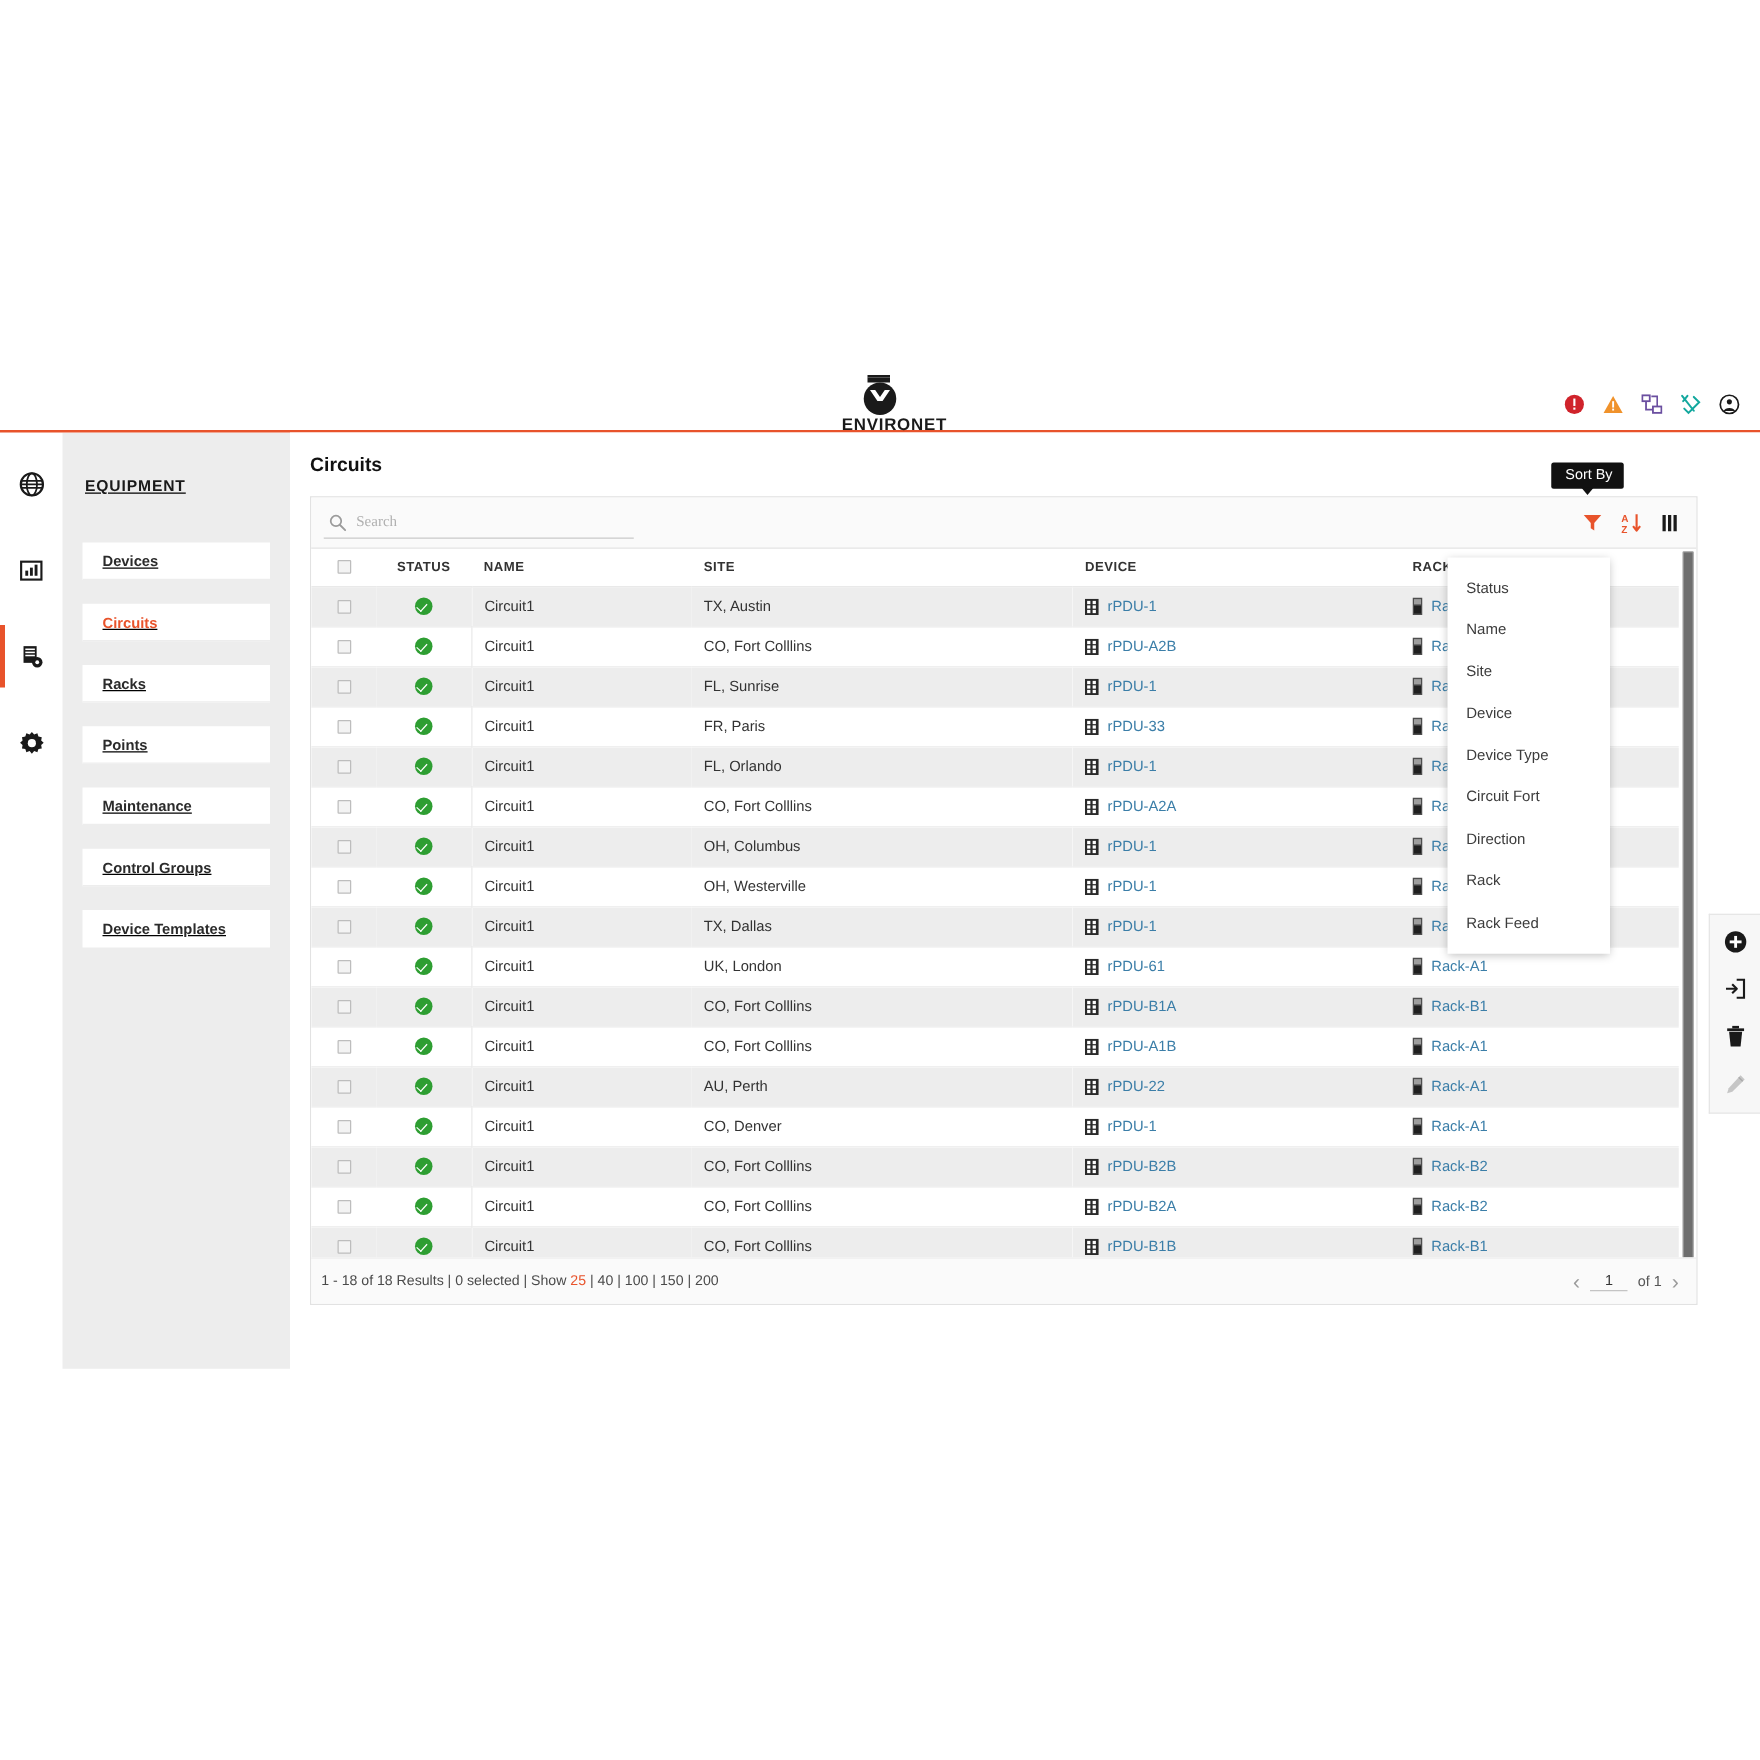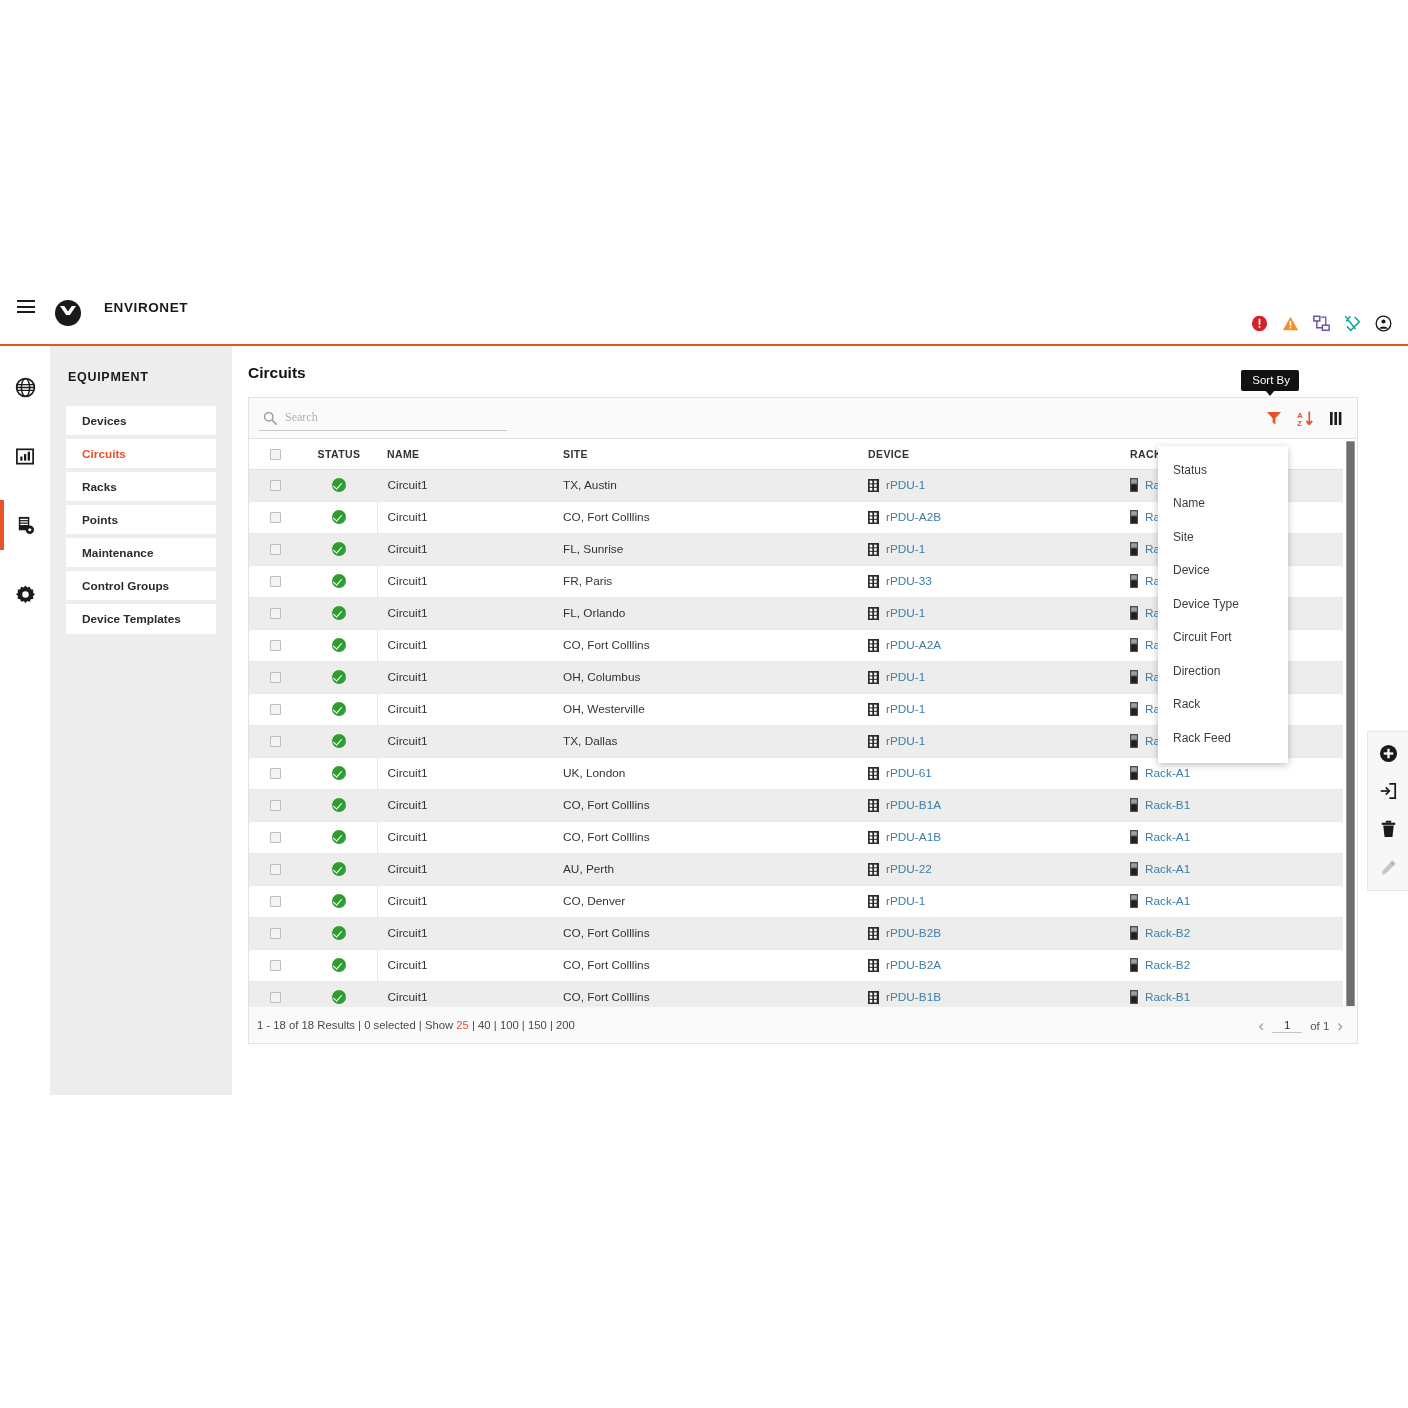--- a/index.html
+++ b/index.html
@@ -16,20 +16,22 @@
     background: #ffffff;
   }
 
   
   .topbar {
     position: relative;
     height: 46px;
     background: #ffffff;
     border-bottom: 2px solid #e8532b;
     display: flex;
+    align-items: center;
+    flex-direction: column;
   }
   .hamburger {
     width: 18px; height: 13px;
     margin-left: 17px; margin-right: 20px;
     display: flex; flex-direction: column; justify-content: space-between;
     cursor: pointer;
   }
   .hamburger span { display:block; height: 2px; background: #1a1a1a; width: 100%; }
   .logo-mark {
     width: 26px; height: 26px; border-radius: 50%;
@@ -80,38 +82,40 @@
     content:""; position:absolute; left:0; top:-4px; width:4px; height:50px;
     background:#e8532b;
   }
   .rail-item svg { display:block; }
 
   
   .sidebar {
     width: 182px;
     background: #ededed;
     flex: none;
-    padding-top: 0;
+    padding-top: 12px;
+    text-decoration: underline;
   }
   .sidebar-title {
     padding: 24px 0 22px 18px;
     font-size: 12.5px; font-weight: bold; letter-spacing: 0.7px;
     color: #1a1a1a;
   }
   .side-list { padding: 0 16px 0 16px; }
   .side-item {
     background: #ffffff;
     height: 30px;
     display: flex; align-items: center;
     padding-left: 16px;
     font-size: 11.8px;
     color: #2b2b2b;
     border-bottom: 1px solid #ededed;
     cursor: pointer;
     font-weight: 600;
+    margin-top: 16px;
   }
   .side-item:last-child { border-bottom: none; }
   .side-item.sel { color: #e8532b; }
   .side-gap { height: 3px; }
 
   
   .main {
     flex: 1;
     padding: 18px 50px 0 16px;
     position: relative;

